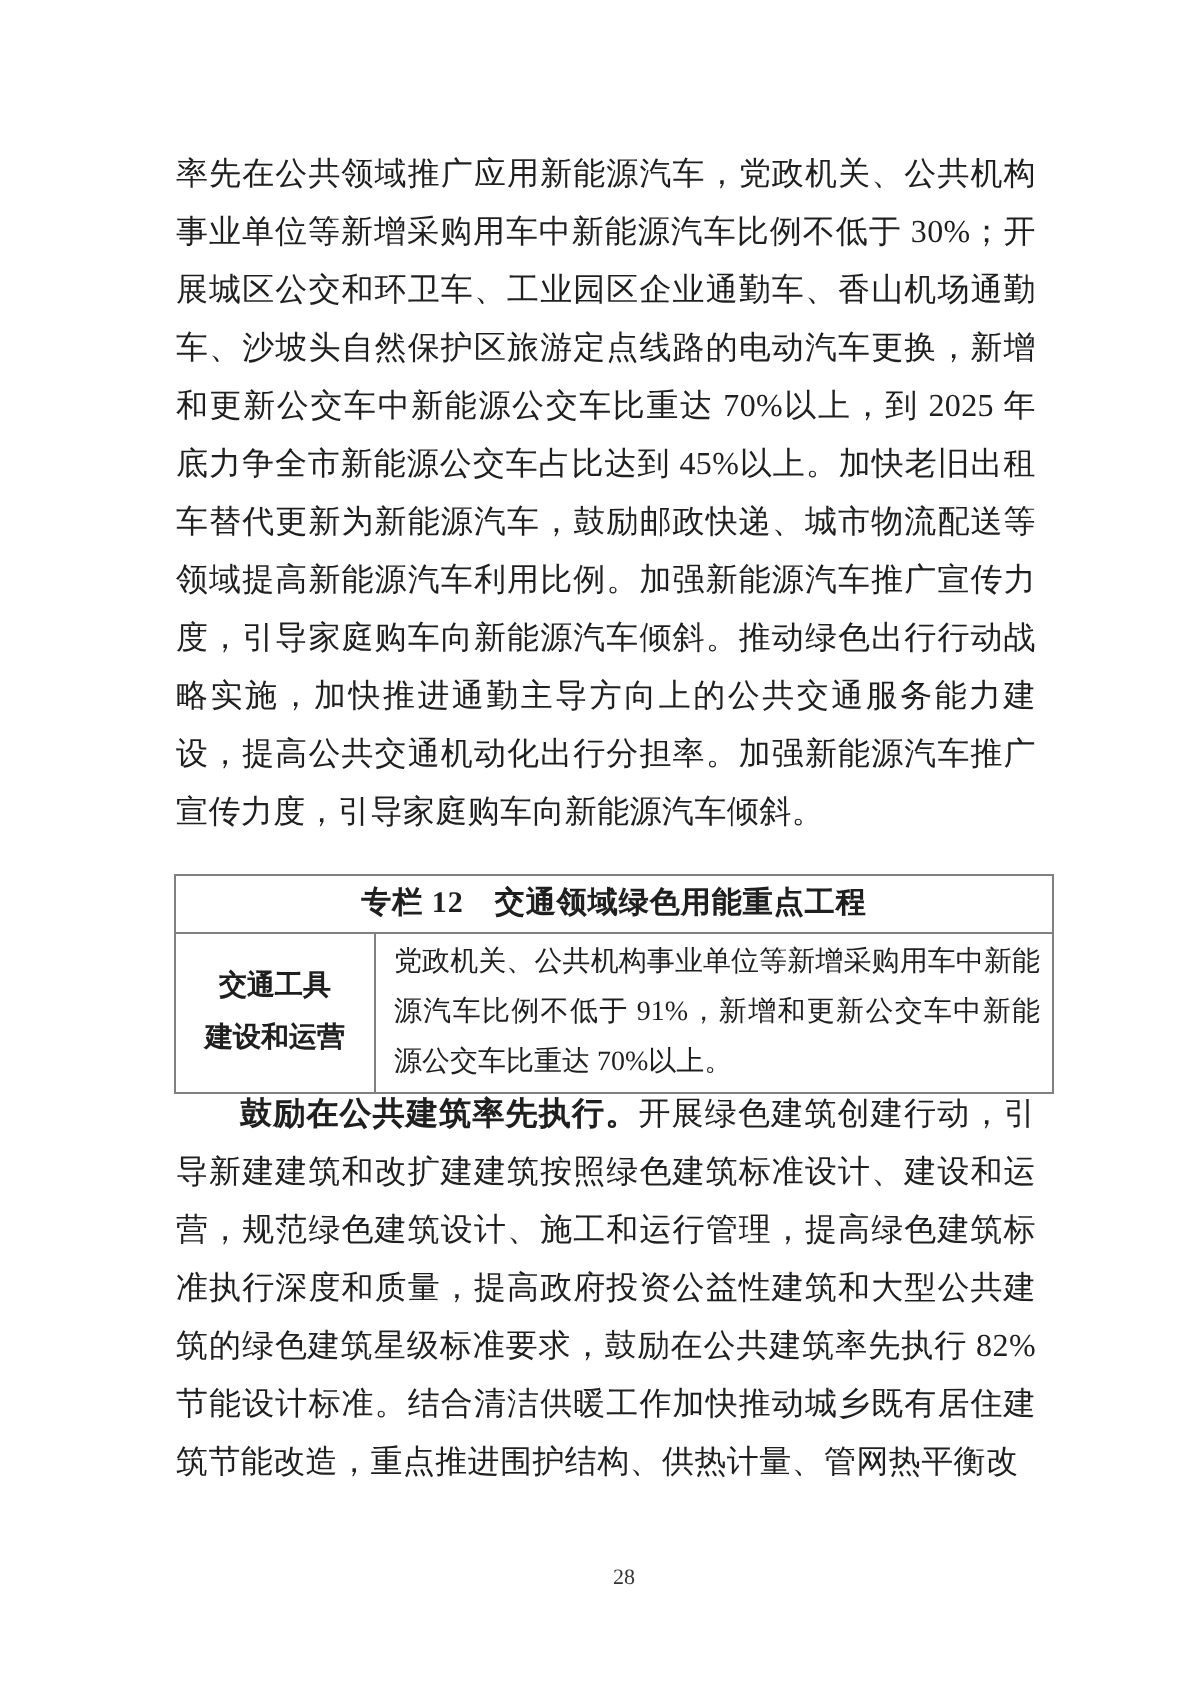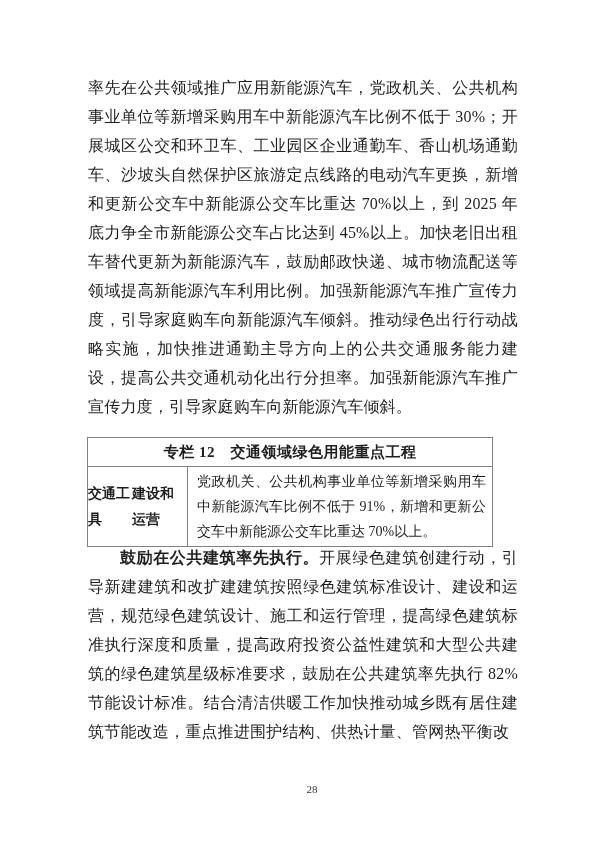--- a/index.html
+++ b/index.html
@@ -27,40 +27,40 @@
     text-align: justify;
     letter-spacing: 0.2px;
   }
   .para-transport { top: 73px; }
   .para-building  { top: 543px; text-indent: 2em; }
   .para-lead { font-weight: 700; }
   .feature-box {
     position: absolute;
     left: 87px;
     top: 437px;
-    width: 406px;
+    width: 440px;
     border: 1px solid var(--border);
     background: var(--page-bg);
   }
   .fb-title {
     font-size: 15px;
     font-weight: 700;
     text-align: center;
     line-height: 28px;
     height: 29px;
     border-bottom: 1px solid var(--border);
     letter-spacing: 0.5px;
   }
   .fb-row { display: flex; }
   .fb-label {
     width: 100px;
     flex: 0 0 100px;
     border-right: 1px solid var(--border);
     display: flex;
-    flex-direction: row;
+    flex-direction: column;
     justify-content: center;
     align-items: center;
     font-size: 14px;
     font-weight: 700;
     line-height: 26px;
   }
   .fb-content {
     flex: 1;
     font-size: 14px;
     line-height: 25px;

